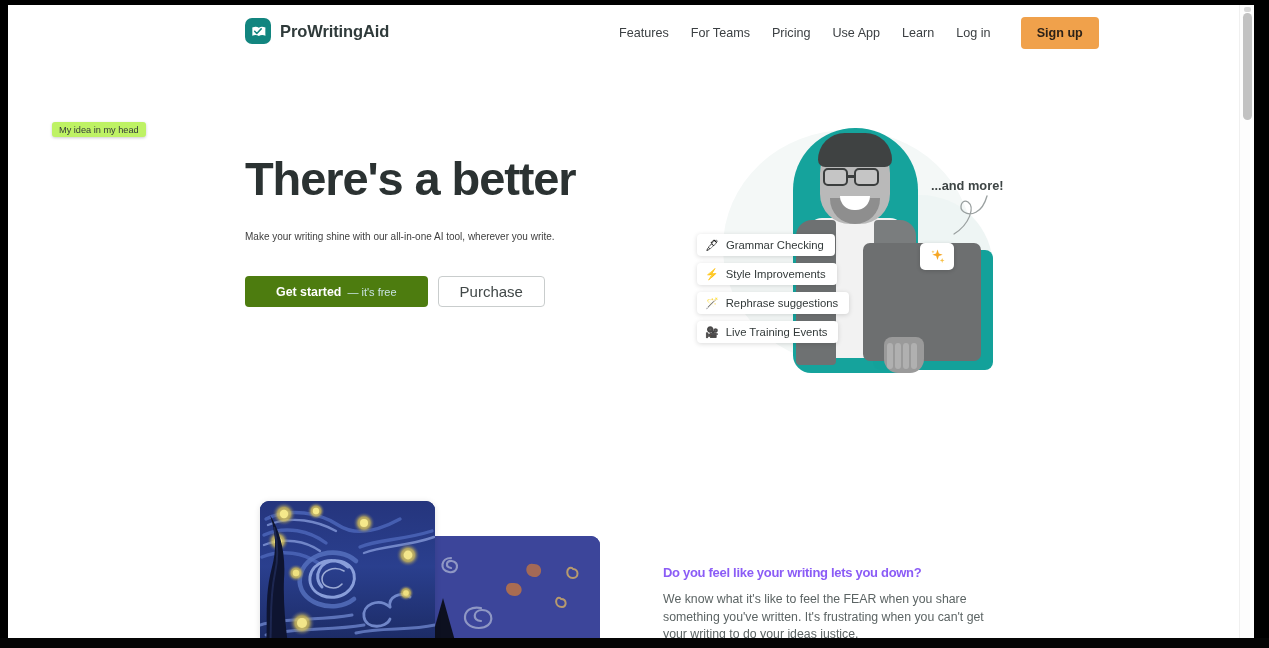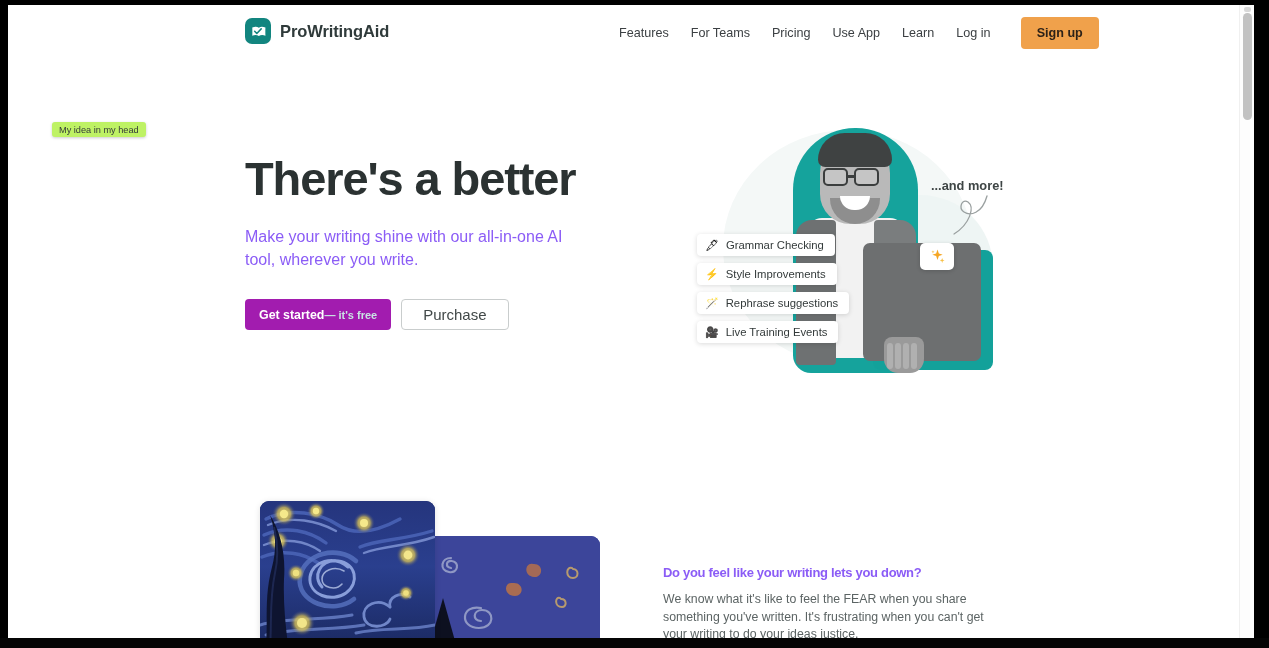--- a/index.html
+++ b/index.html
@@ -167,49 +167,49 @@
   }
   #hero-title {
     font-size: 47px;
     line-height: 56px;
     font-weight: bold;
     color: #2b3232;
     letter-spacing: -1.1px;
   }
   #hero-sub {
     margin-top: 18px;
-    font-size: 16px;
+    font-size: 10px;
     line-height: 23px;
-    color: #8b5cf6;
+    color: #404040;
     width: 330px;
   }
   #cta-row {
     margin-top: 28px;
     display: flex;
     align-items: center;
     gap: 10px;
   }
   #get-started-btn {
-    background: #a21caf;
+    background: #4d7c0f;
     border: none;
     border-radius: 4px;
     height: 31px;
-    padding: 0 14px;
+    padding: 0 31px;
     color: #ffffff;
     font-size: 12.4px;
     font-weight: bold;
     cursor: pointer;
     font-family: "Liberation Sans", sans-serif;
     display: flex;
     align-items: center;
-    gap: 0;
+    gap: 6px;
     white-space: nowrap;
   }
   #get-started-sub {
-    font-weight: bold;
+    font-weight: normal;
     font-size: 11px;
     color: #c9e4e3;
   }
   #purchase-btn {
     background: #ffffff;
     border: 1px solid #c9cdcd;
     border-radius: 4px;
     height: 31px;
     padding: 0 21px;
     color: #414848;

